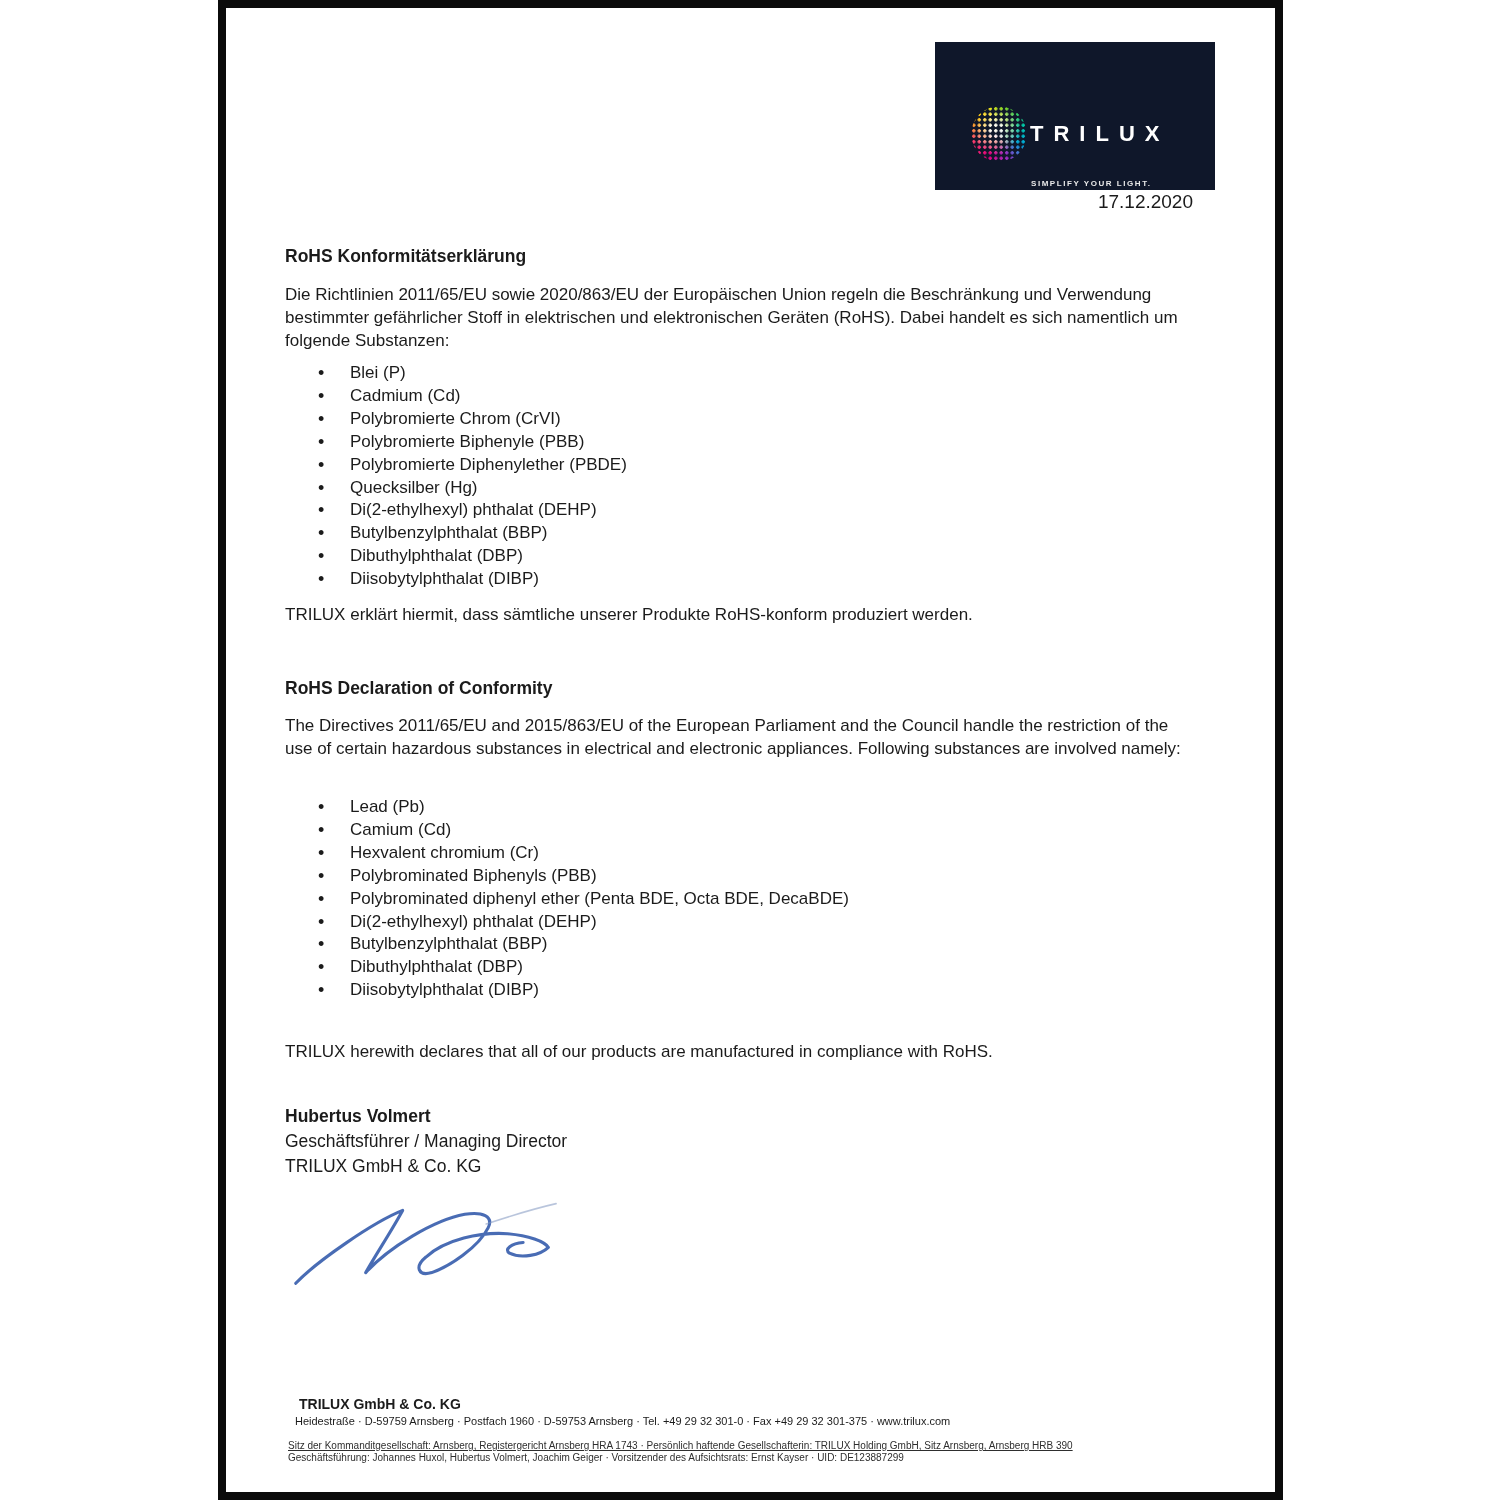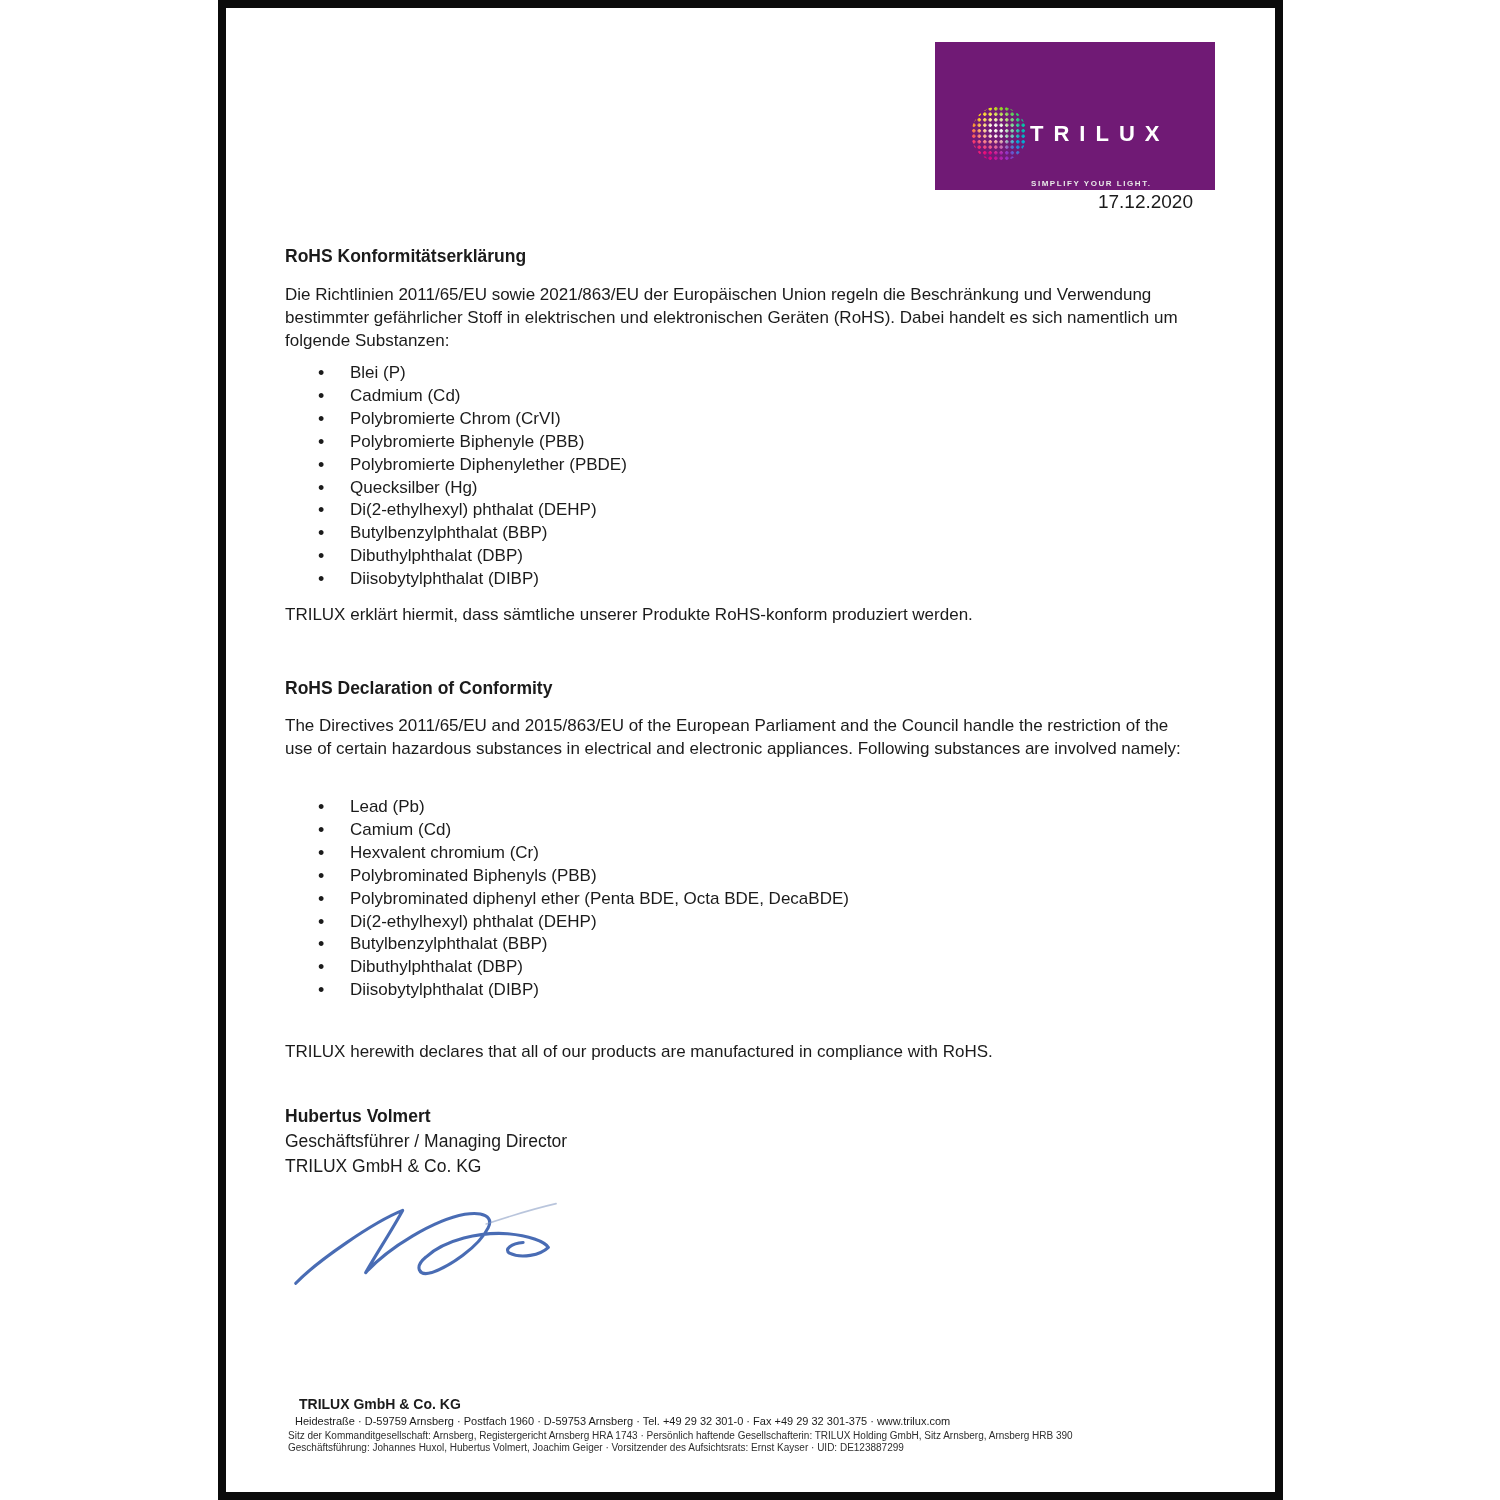--- a/index.html
+++ b/index.html
@@ -1,20 +1,20 @@
 <!DOCTYPE html>
 <html><head>
 <meta charset="utf-8">
 <style>
   html,body{margin:0;padding:0;width:1500px;height:1500px;background:#ffffff;overflow:hidden;
             font-family:"Liberation Sans","DejaVu Sans",sans-serif;color:#1b1b1b;}
   .page{position:absolute;left:218px;top:0;width:1065px;height:1500px;box-sizing:border-box;
         border:8px solid #0b0b0b;background:#ffffff;}
   
-  .logo-box{position:absolute;left:709px;top:34px;width:280px;height:148px;background:#701a75;text-align:right;}
+  .logo-box{position:absolute;left:709px;top:34px;width:280px;height:148px;background:#0f172a;text-align:right;}
   .globe{position:absolute;left:36px;top:64px;width:56px;height:56px;border-radius:50%;
     background:
       radial-gradient(circle at 45% 42%, rgba(255,255,255,.95) 0 14%, rgba(255,240,170,.65) 30%, rgba(255,255,255,0) 55%),
       conic-gradient(from 0deg,#8bd400 0deg,#00c9a7 70deg,#00aadd 115deg,#9b30c8 160deg,#e6007e 205deg,#ff3d6e 255deg,#ffb800 305deg,#ffe600 335deg,#8bd400 360deg);
     -webkit-mask-image:radial-gradient(circle,#000 1.4px,transparent 1.9px);
     -webkit-mask-size:5.5px 5.5px;
     mask-image:radial-gradient(circle,#000 1.4px,transparent 1.9px);
     mask-size:5.5px 5.5px;}
   .brand{position:absolute;left:95px;top:82px;font-size:22px;line-height:20px;font-weight:bold;
          color:#ffffff;letter-spacing:10px;white-space:nowrap;}
@@ -37,39 +37,39 @@
   .en-list{top:788px;}
   .en-close{top:1032px;width:915px;}
   .signer{top:1096px;line-height:25px;font-size:17.5px;}
   .signer .name{font-weight:bold;}
   .signature{top:1183px;left:2px;width:274px;height:102px;}
   
   .footer{top:1388px;width:915px;}
   .footer .f-company{font-size:14px;font-weight:bold;line-height:17px;margin-left:14px;}
   .footer .f-address{font-size:11px;line-height:17px;margin-left:10px;white-space:nowrap;}
   .footer .f-legal{font-size:10px;line-height:12px;color:#2e2e2e;margin-left:3px;white-space:nowrap;}
-  .footer .f-legal.first{}
+  .footer .f-legal.first{margin-top:10px;text-decoration:underline;}
 </style>
 </head>
 <body>
 
 <div class="page">
 
   <div class="logo-box">
     <div class="globe"></div>
     <div class="brand">TRILUX</div>
     <div class="tagline">SIMPLIFY YOUR LIGHT.</div>
   </div>
 
   <div class="date">17.12.2020</div>
 
   <div class="content">
 
     <h2 class="h de-h">RoHS Konformitätserklärung</h2>
-    <p class="de-p">Die Richtlinien 2011/65/EU sowie 2021/863/EU der Europäischen Union regeln die Beschränkung und Verwendung bestimmter gefährlicher Stoff in elektrischen und elektronischen Geräten (RoHS). Dabei handelt es sich namentlich um folgende Substanzen:</p>
+    <p class="de-p">Die Richtlinien 2011/65/EU sowie 2020/863/EU der Europäischen Union regeln die Beschränkung und Verwendung bestimmter gefährlicher Stoff in elektrischen und elektronischen Geräten (RoHS). Dabei handelt es sich namentlich um folgende Substanzen:</p>
     <ul class="bullets de-list">
         <li><span>Blei (P)</span></li>
         <li><span>Cadmium (Cd)</span></li>
         <li><span>Polybromierte Chrom (CrVI)</span></li>
         <li><span>Polybromierte Biphenyle (PBB)</span></li>
         <li><span>Polybromierte Diphenylether (PBDE)</span></li>
         <li><span>Quecksilber (Hg)</span></li>
         <li><span>Di(2-ethylhexyl) phthalat (DEHP)</span></li>
         <li><span>Butylbenzylphthalat (BBP)</span></li>
         <li><span>Dibuthylphthalat (DBP)</span></li>

